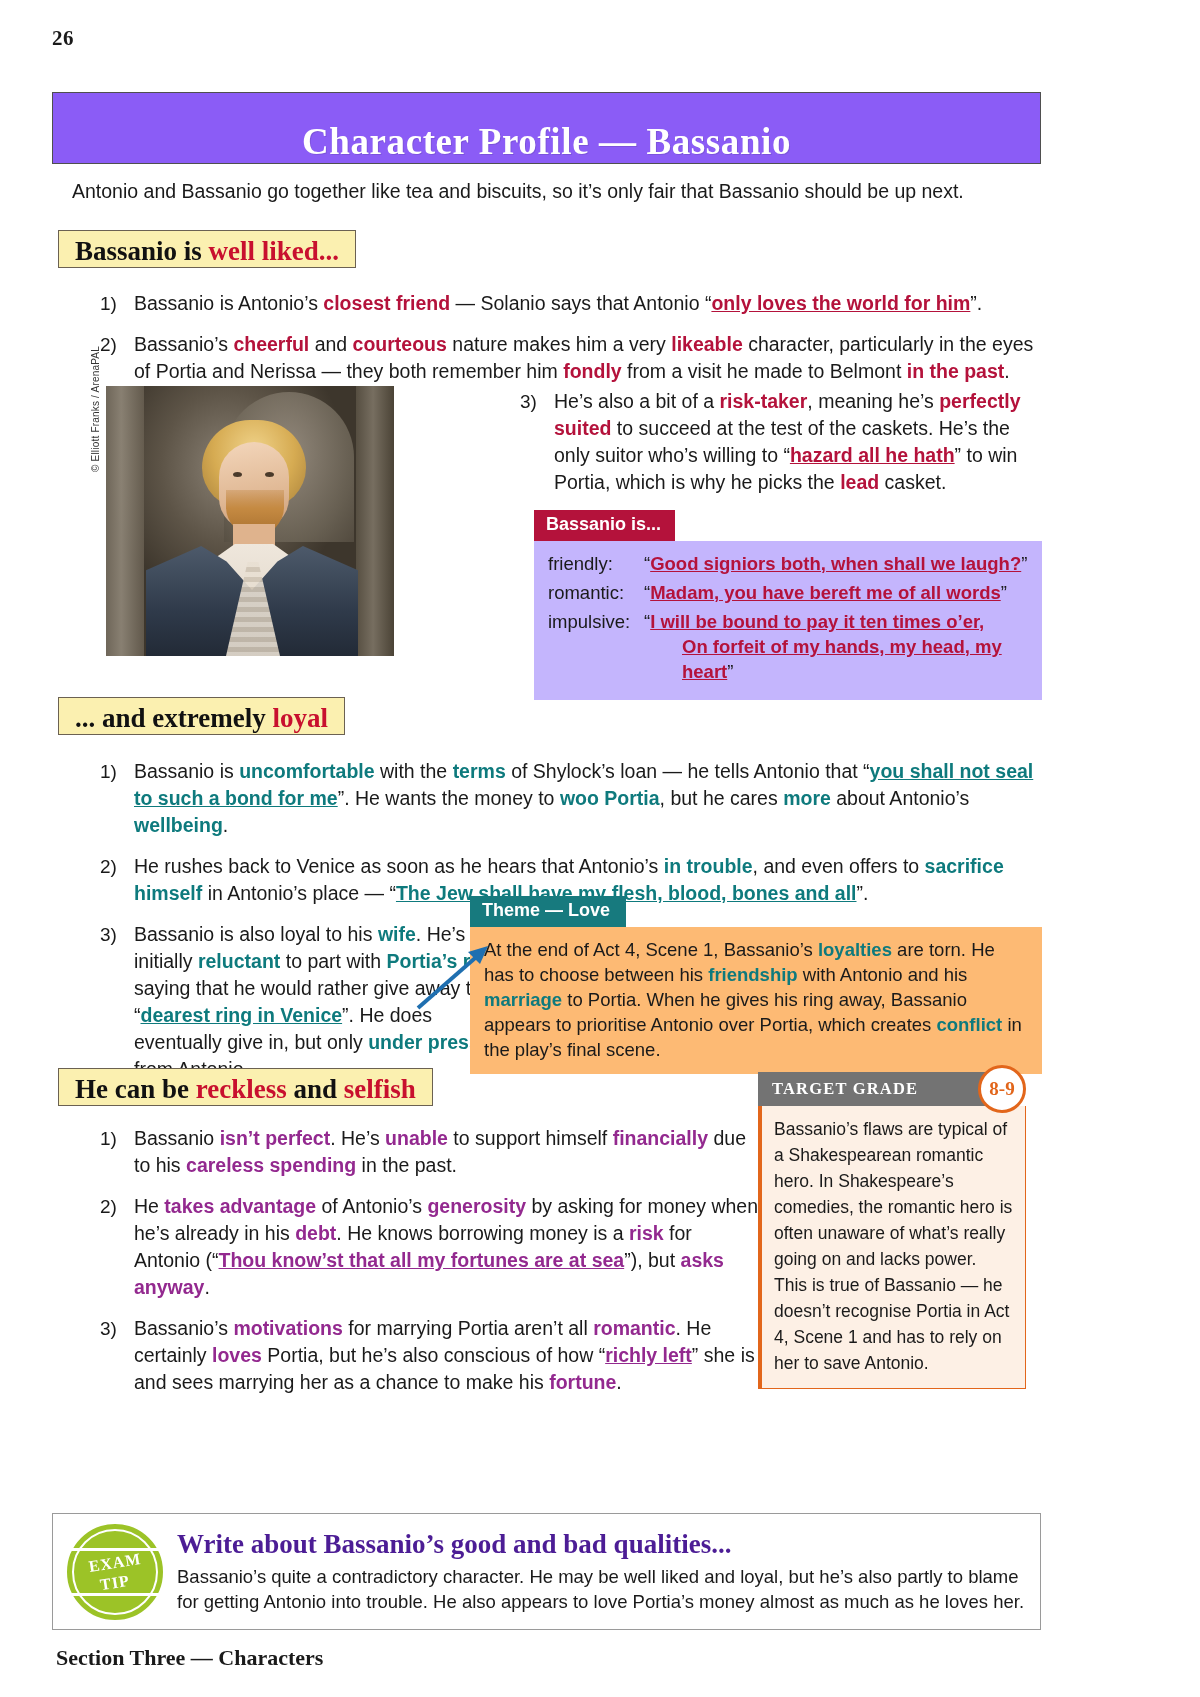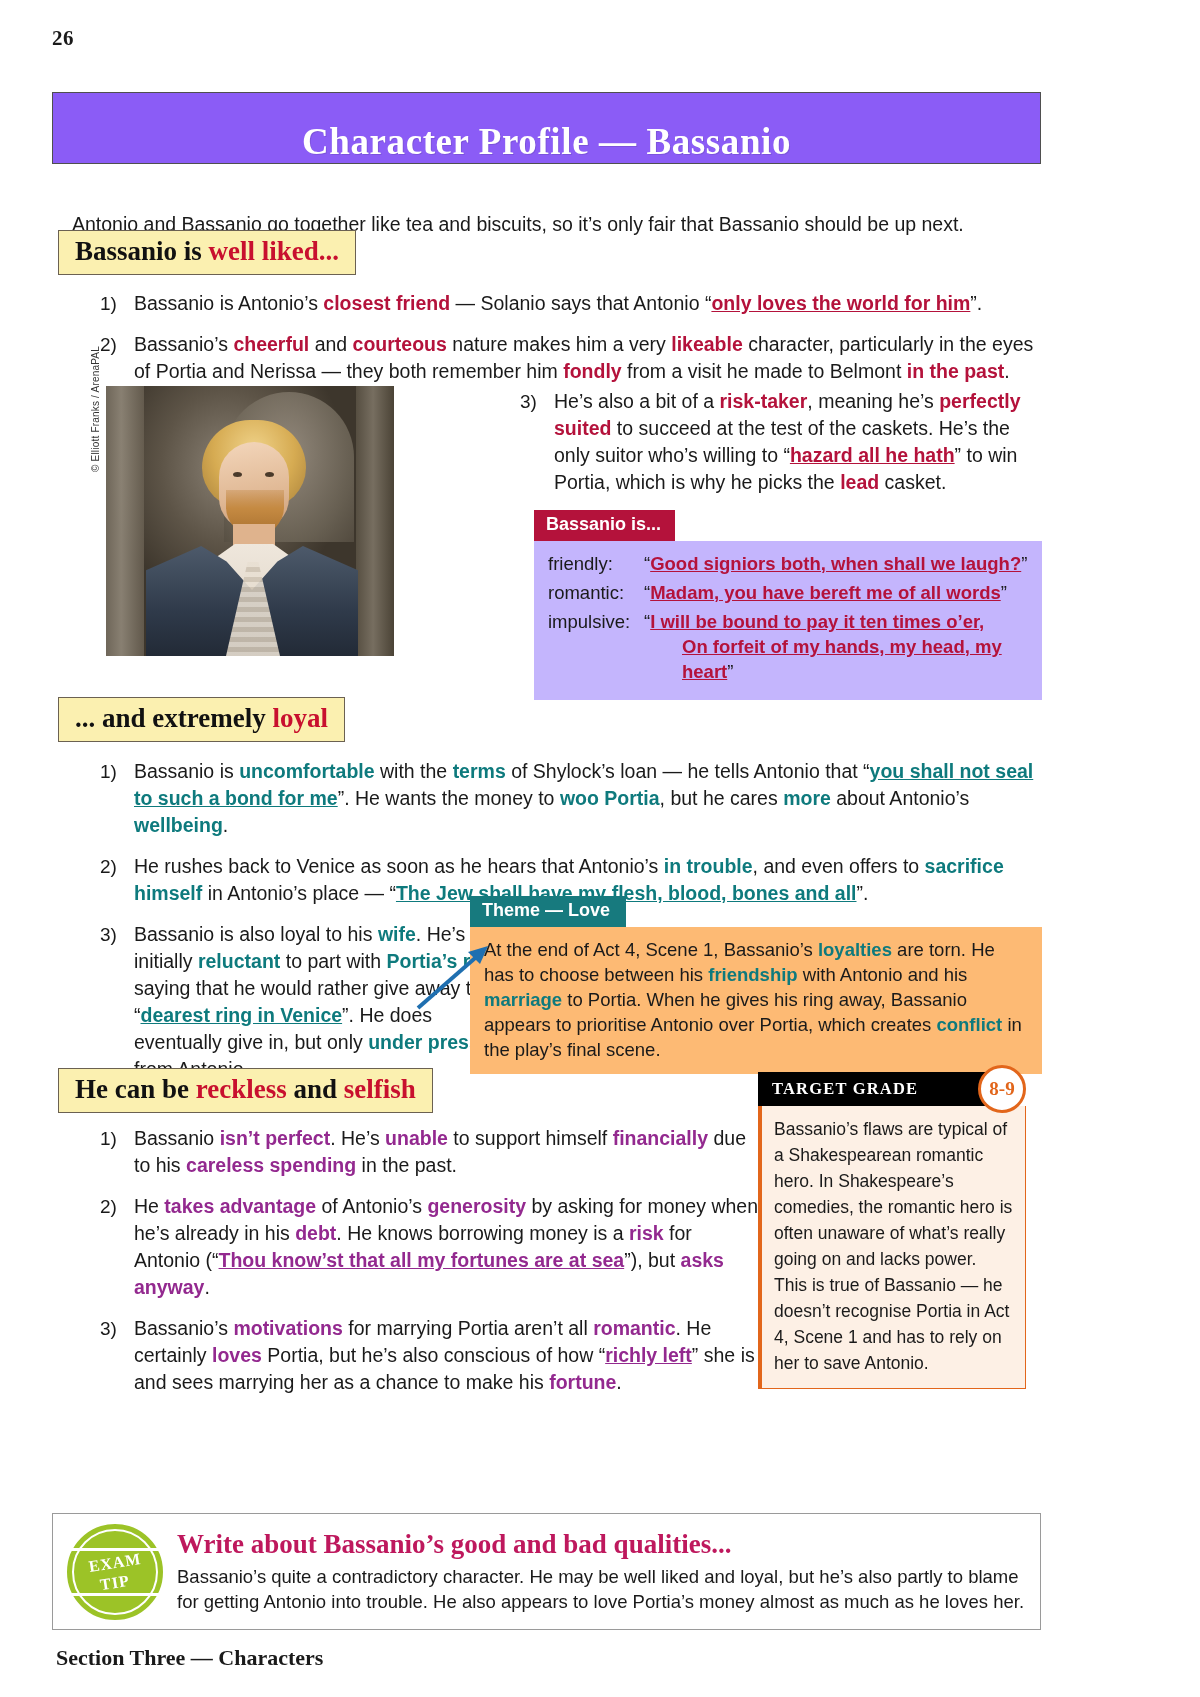--- a/index.html
+++ b/index.html
@@ -53,28 +53,27 @@
   }
   
   .intro {
     position: absolute;
     left: 72px;
     top: 178px;
     width: 960px;
     font-size: 19.5px;
     line-height: 26px;
     color: #1a1a1a;
-    margin-top: 33px;
   }
   
   .yellow-head {
     position: absolute;
     background: #fbf0b0;
     border: 1.5px solid #6b6152;
-    padding: 5px 16px 7px 16px;
+    padding: 5px 16px 0 16px;
     font-family: "Liberation Serif", serif;
     font-weight: 700;
     font-size: 27px;
     color: #111111;
     white-space: nowrap;
     line-height: 1.15;
   }
   .yellow-head .red { color: #c8102e; }
   #head-well-liked { left: 58px; top: 230px; }
   #head-loyal      { left: 58px; top: 697px; }
@@ -271,21 +270,21 @@
   
   .target-box {
     position: absolute;
     left: 758px;
     top: 1072px;
     width: 268px;
   }
   .target-header {
     position: relative;
     height: 34px;
-    background: #000000;
+    background: #737373;
     display: flex;
     align-items: center;
     padding-left: 14px;
     width: 238px;
   }
   .target-header .tg-label {
     font-family: "Liberation Serif", serif;
     font-weight: 700;
     font-size: 16.5px;
     letter-spacing: 1.2px;
@@ -367,21 +366,21 @@
     letter-spacing: 1px;
     transform: rotate(-9deg);
   }
   .exam-stamp .txt.l1 { top: 30px; font-size: 16px; }
   .exam-stamp .txt.l2 { top: 50px; font-size: 16px; }
   .exam-text { flex: 1; }
   .exam-title {
     font-family: "Liberation Serif", serif;
     font-weight: 700;
     font-size: 27px;
-    color: #be185d;
+    color: #4c1d95;
     margin-bottom: 4px;
   }
   .exam-body {
     font-size: 18.5px;
     line-height: 25px;
     color: #1a1a1a;
   }
 
   
   .footer {

